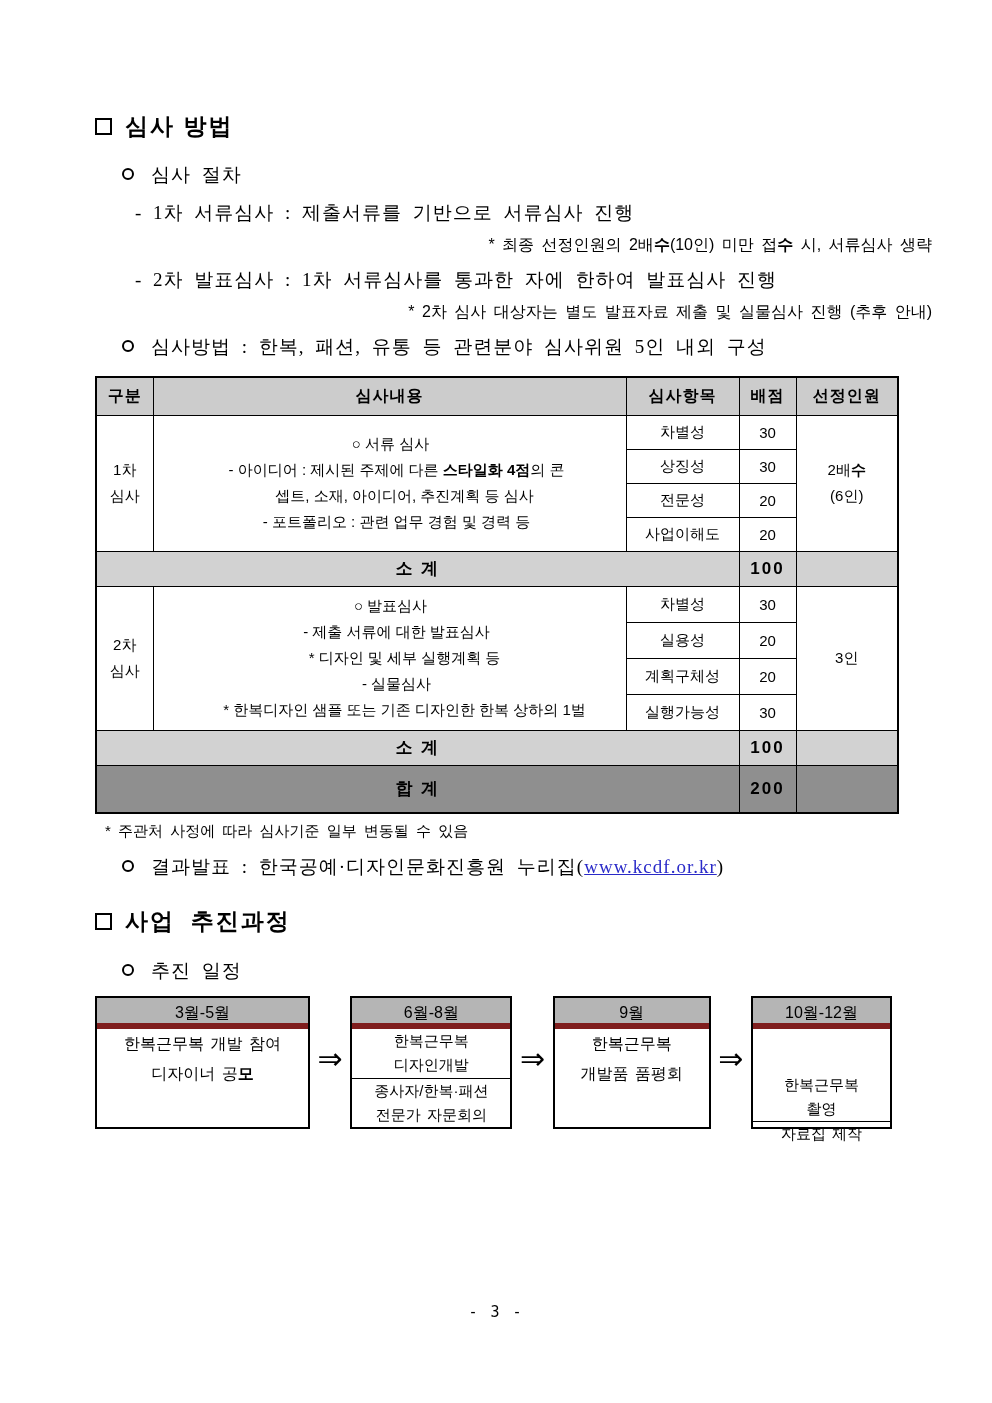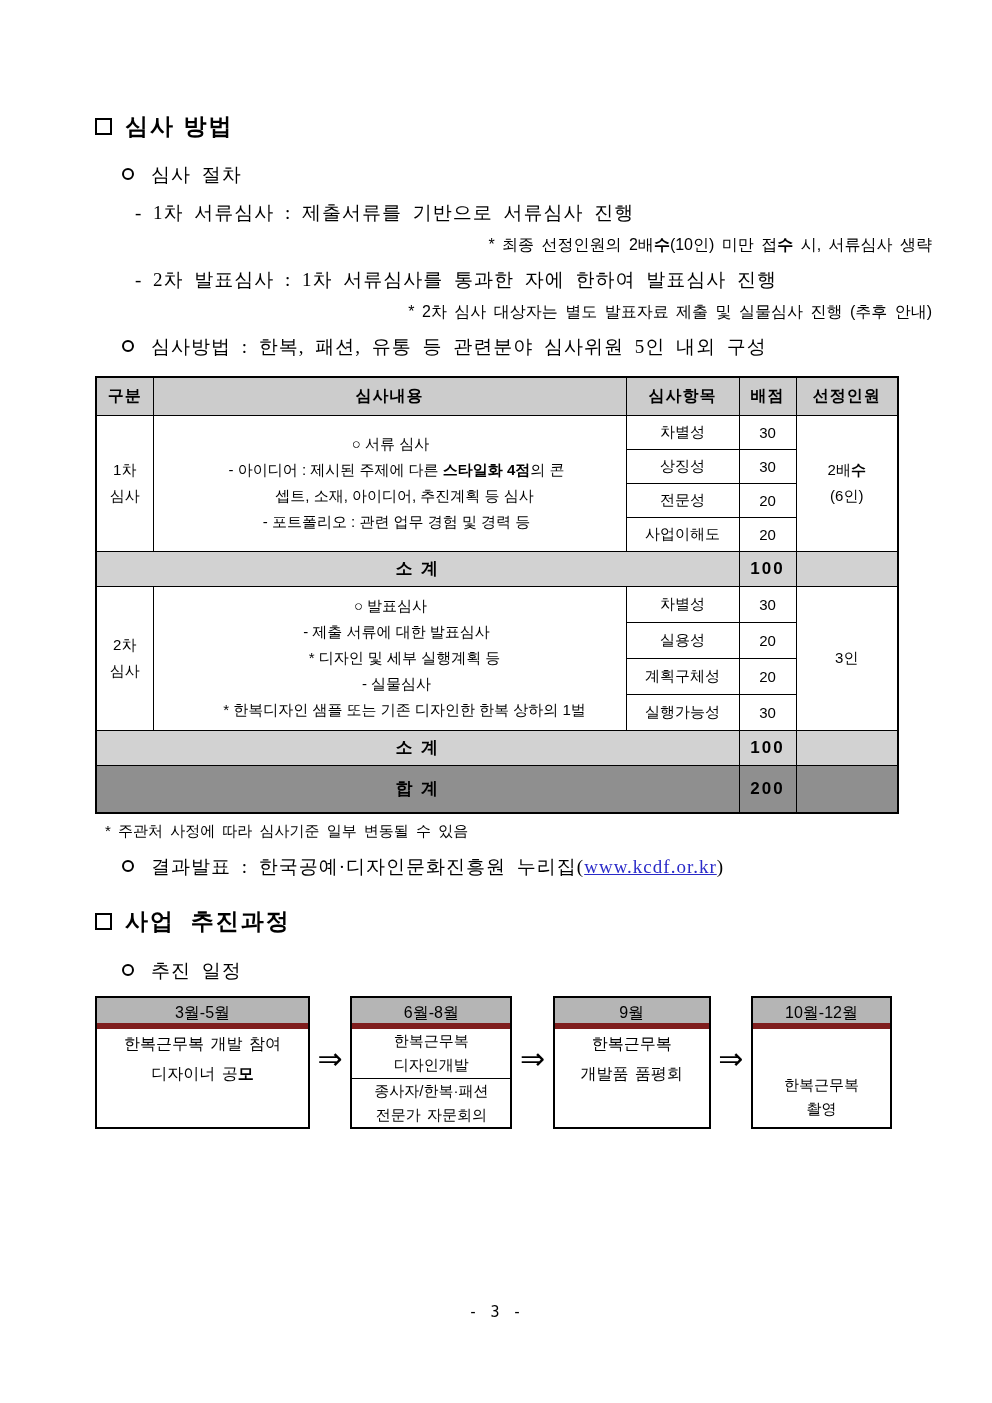--- a/index.html
+++ b/index.html
@@ -222,20 +222,23 @@
         </div>
       </div>
       <div class="tl-arrow">⇒</div>
       <div class="tl-box w4">
         <div class="tl-head">10월-12월</div>
         <div class="tl-body">
           <div class="tl-cell">
             <div>한복근무복</div>
             <div>촬영</div>
           </div>
+          <div class="tl-cell">
+            <div>자료집 제작</div>
+          </div>
         </div>
       </div>
     </div>
 
   </div>
 
   <div class="pageno">- 3 -</div>
 </div>
 
 </body></html>

